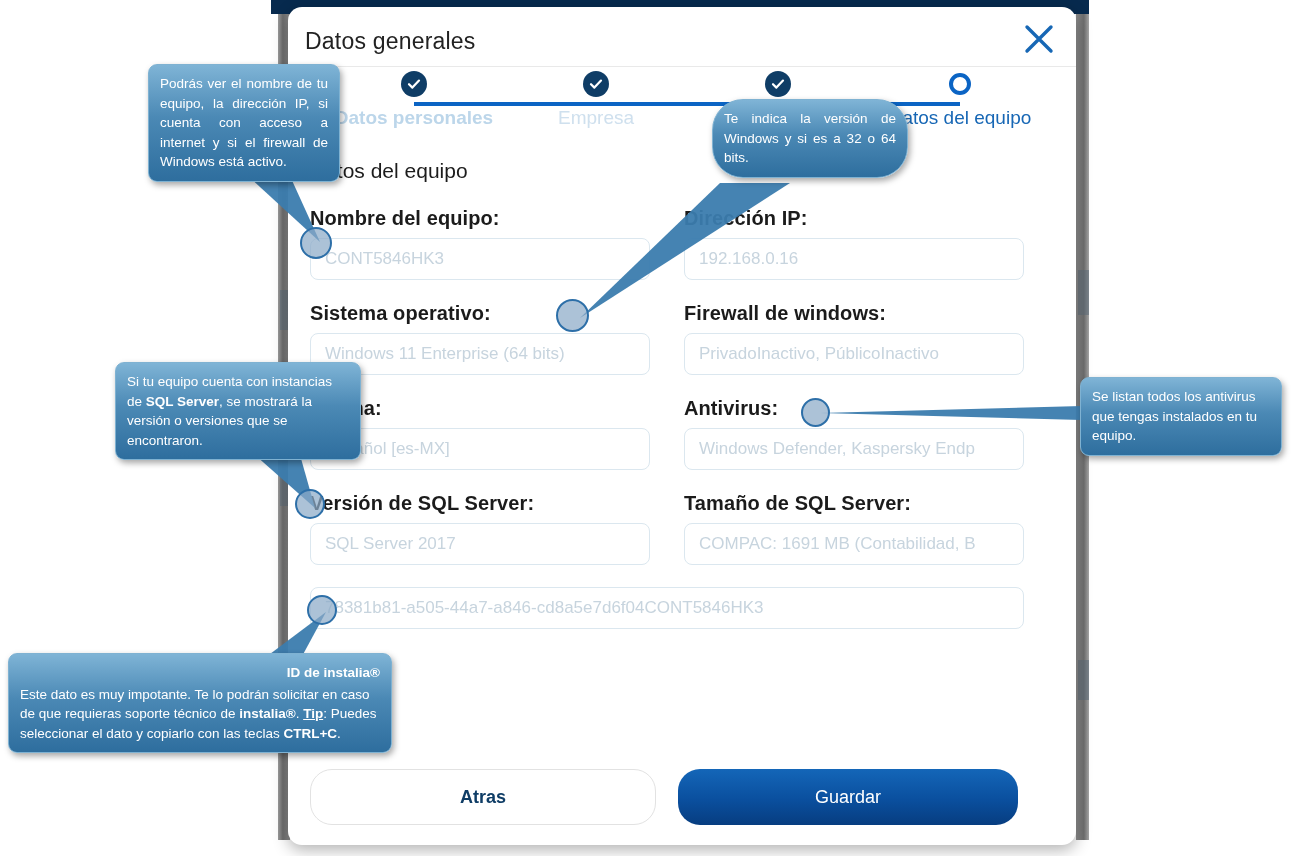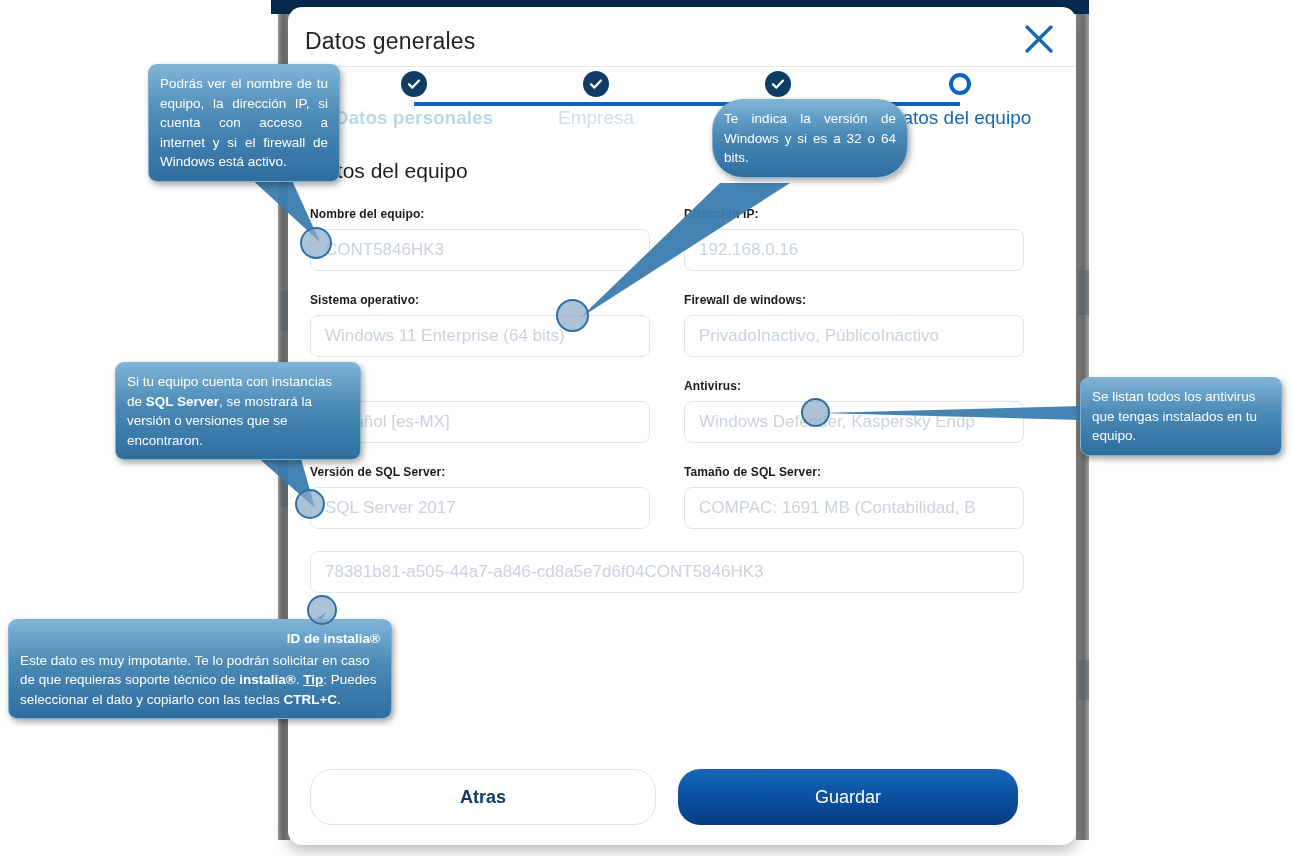--- a/index.html
+++ b/index.html
@@ -79,21 +79,21 @@
     position:absolute; left:22px; top:152px;
     font-size:21px; color:#1c1c1c;
   }
 
   
   #form { position:absolute; left:22px; top:200px; width:744px; }
   .row { display:flex; gap:34px; margin-bottom:22px; }
   .field { width:340px; }
   .field.wide { width:714px; }
   .field-label {
-    font-size:12px; font-weight:bold; color:#1b1b1b;
+    font-size:20px; font-weight:bold; color:#1b1b1b;
     margin-bottom:8px; display:block; letter-spacing:.1px;
   }
   .field-input {
     width:100%; height:42px; border:1px solid #dbe7ef; border-radius:8px;
     background:#ffffff; padding:0 14px;
     font-size:17px; color:#c7d4de;
     font-family:"Liberation Sans", sans-serif;
     outline:none; white-space:nowrap; overflow:hidden;
     display:flex; align-items:center;
   }
@@ -297,21 +297,21 @@
 </div>
 
 <div class="callout" style="left:115px;top:362px;width:246px;">
   <span>Si tu equipo cuenta con instancias de </span><b>SQL Server</b><span>, se mostrará la versión o versiones que se encontraron.</span>
 </div>
 
 <div class="callout" style="left:1080px;top:377px;width:202px;">
   <span>Se listan todos los antivirus que tengas instalados en tu equipo.</span>
 </div>
 
-<div class="callout" style="left:8px;top:619px;width:384px;">
+<div class="callout" style="left:8px;top:653px;width:384px;">
   <span class="title">ID de instalia®</span>
   <span>Este dato es muy impotante. Te lo podrán solicitar en caso de que requieras soporte técnico de </span><b>instalia®</b><span>.</span>
   <u><b>Tip</b></u><span>: Puedes seleccionar el dato y copiarlo con las teclas </span><b>CTRL+C</b><span>.</span>
 </div>
 
 <div class="marker" style="left:300px;top:227px;width:32px;height:32px;"></div>
 <div class="marker" style="left:556px;top:299px;width:33px;height:33px;"></div>
 <div class="marker" style="left:801px;top:398px;width:29px;height:29px;"></div>
 <div class="marker" style="left:295px;top:489px;width:30px;height:30px;"></div>
 <div class="marker" style="left:307px;top:595px;width:30px;height:30px;"></div>

